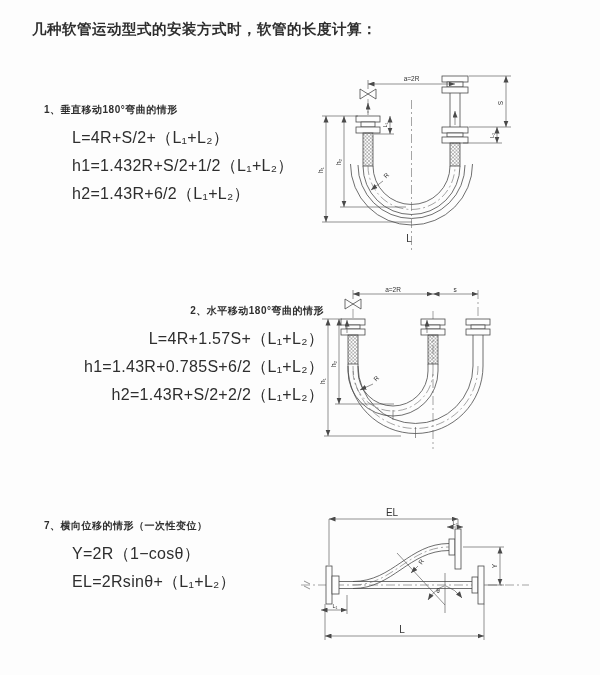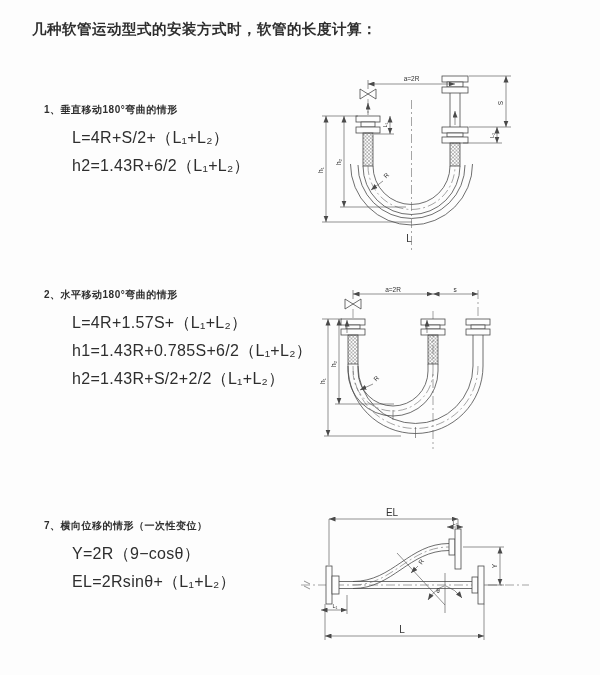--- a/index.html
+++ b/index.html
@@ -18,21 +18,21 @@
   }
   .sec{position:absolute;left:44px;width:280px;}
   .sec .heading{
     font-size:10px;font-weight:700;line-height:20px;letter-spacing:.5px;white-space:nowrap;
   }
   .sec .formula{
     margin-left:28px;margin-top:8px;
     font-size:16px;line-height:20px;letter-spacing:.3px;white-space:nowrap;
   }
   #sec1{top:100px;}
-  #sec2{top:285px;}
+  #sec2{top:301px;text-align:right;}
   #sec3{top:516px;}
   svg{position:absolute;overflow:visible;}
   #d1{left:306px;top:70px;}
   #d2{left:306px;top:286px;}
   #d3{left:297px;top:503px;}
   .ln{stroke:#4a4a4a;stroke-width:.8;fill:none;}
   .thin{stroke:#4a4a4a;stroke-width:.6;fill:none;}
   .cl{stroke:#6a6a6a;stroke-width:.6;fill:none;stroke-dasharray:9 3 2 3;}
   .dim{stroke:#4a4a4a;stroke-width:.6;fill:none;}
   .braid-rect{fill:url(#braid);stroke:#4a4a4a;stroke-width:.8;}
@@ -45,33 +45,34 @@
 </head>
 <body>
 
 <div class="doc">
 
   <div class="title">几种软管运动型式的安装方式时，软管的长度计算：</div>
 
   <section class="sec" id="sec1">
     <div class="heading">1、垂直移动180°弯曲的情形</div>
     <div class="formula">L=4R+S/2+（L₁+L₂）</div>
+    <div class="formula">h1=1.432R+S/2+1/2（L₁+L₂）</div>
     <div class="formula">h2=1.43R+6/2（L₁+L₂）</div>
   </section>
 
   <section class="sec" id="sec2">
     <div class="heading">2、水平移动180°弯曲的情形</div>
     <div class="formula">L=4R+1.57S+（L₁+L₂）</div>
     <div class="formula">h1=1.43R+0.785S+6/2（L₁+L₂）</div>
     <div class="formula">h2=1.43R+S/2+2/2（L₁+L₂）</div>
   </section>
 
   <section class="sec" id="sec3">
     <div class="heading">7、横向位移的情形（一次性变位）</div>
-    <div class="formula">Y=2R（9−cosθ）</div>
+    <div class="formula">Y=2R（1−cosθ）</div>
     <div class="formula">EL=2Rsinθ+（L₁+L₂）</div>
   </section>
 
   <svg width="0" height="0" aria-hidden="true">
     <defs>
       <pattern id="braid" width="3.5" height="3.5" patternUnits="userSpaceOnUse">
         <path d="M0,3.5 L3.5,0 M0,0 L3.5,3.5" stroke="#6a6a6a" stroke-width="0.45" fill="none"></path>
       </pattern>
       <marker id="arrE" markerWidth="8" markerHeight="6" refX="6.5" refY="2.5" orient="auto" markerUnits="userSpaceOnUse">
         <path d="M0,0 L6.5,2.5 L0,5 z" fill="#4a4a4a"></path>

